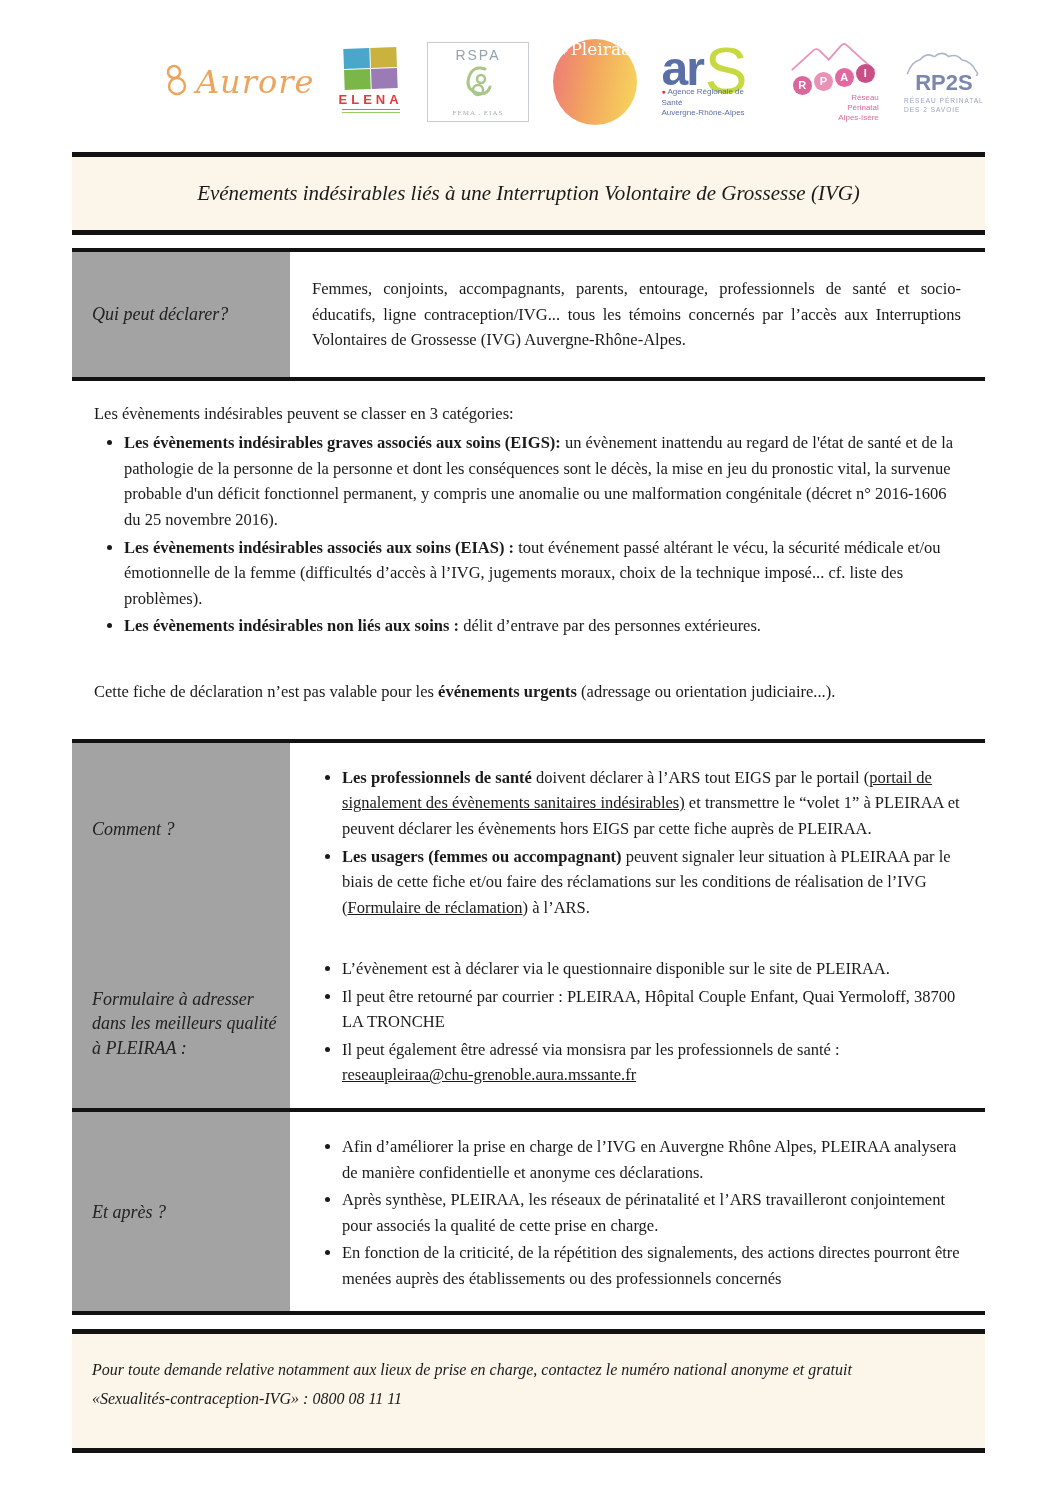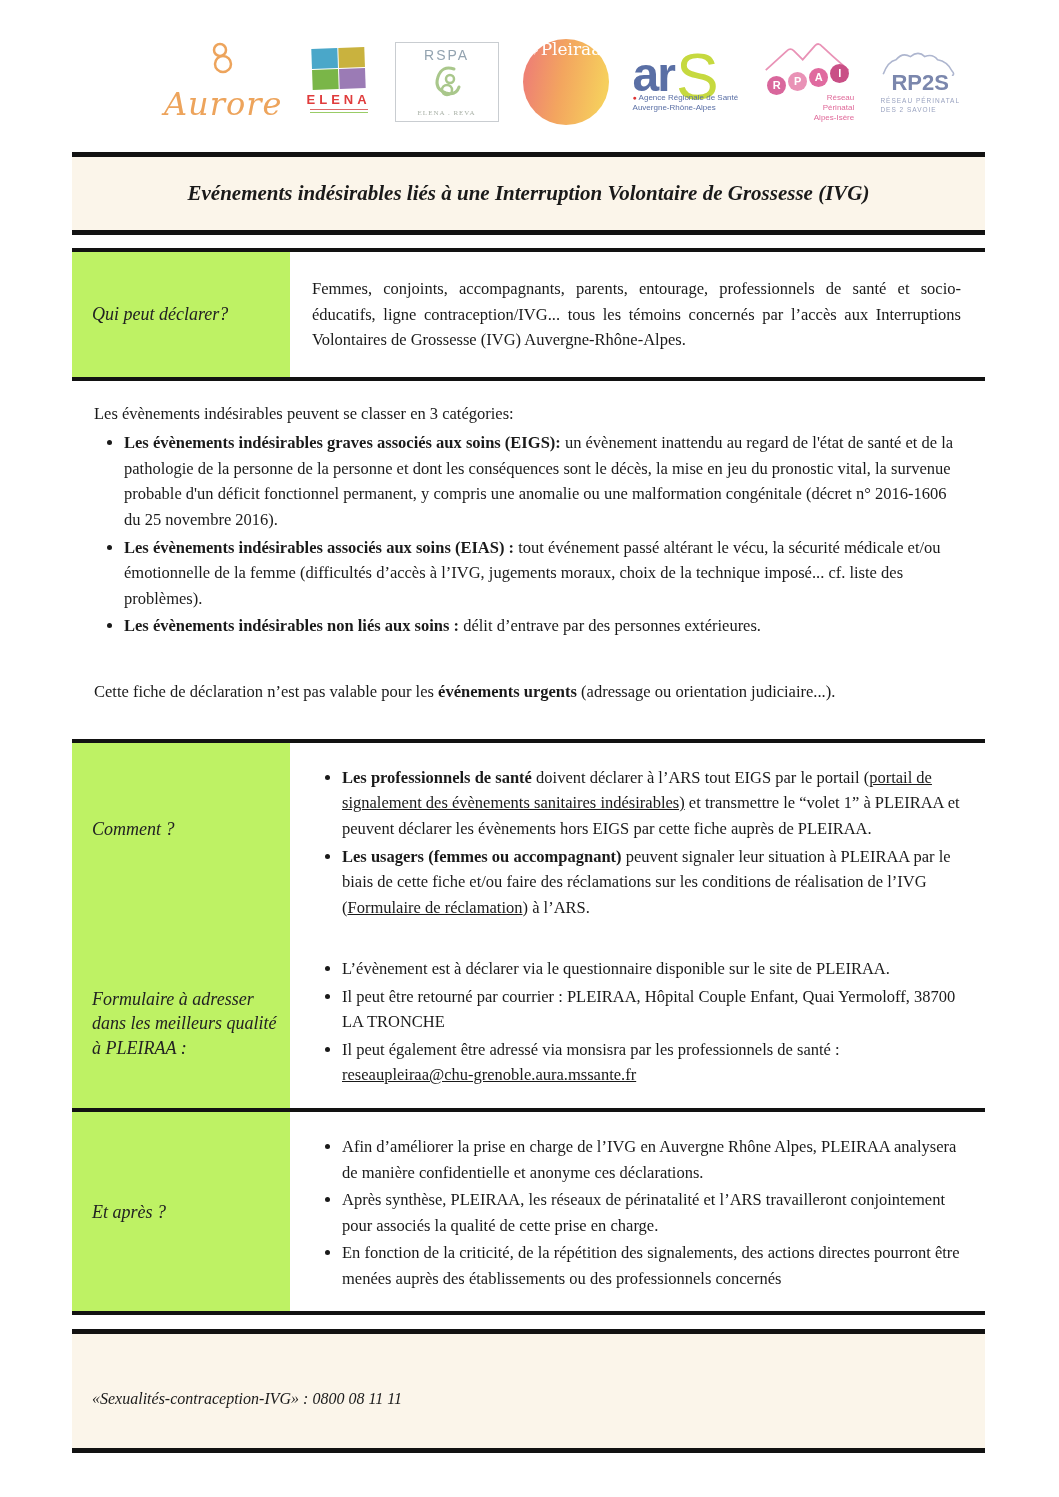--- a/index.html
+++ b/index.html
@@ -2,21 +2,21 @@
 <html lang="fr"><head>
 <meta charset="utf-8">
 <style>
   html,body{margin:0;padding:0;background:#ffffff;}
   body{width:1059px;font-family:"Liberation Serif",serif;color:#1a1a1a;-webkit-font-smoothing:antialiased;}
   .sheet{width:913px;margin:0 auto 0 72px;}
 
   
   .logos{display:flex;align-items:center;gap:24px;padding:26px 0 14px 92px;height:112px;}
   .logo{display:flex;flex-direction:column;align-items:center;justify-content:center;}
-  .logo-aurore{flex-direction:column;align-items:center;gap:6px;}
+  .logo-aurore{flex-direction:row;align-items:center;gap:6px;}
   .aurore-text{font-style:italic;font-size:32px;color:#eda45c;letter-spacing:1px;font-family:"DejaVu Serif",serif;}
   .elena .puzzle{display:grid;grid-template-columns:26px 26px;grid-template-rows:20px 20px;gap:1px;transform:rotate(-2deg);}
   .elena .p1{background:#4aa7c9;}.elena .p2{background:#c9b23e;}.elena .p3{background:#7ab648;}.elena .p4{background:#9b7bb5;}
   .elena-text{color:#e03c3c;font-weight:bold;font-size:13px;letter-spacing:4px;margin-top:3px;font-family:"Liberation Sans",sans-serif;}
   .elena-lines{width:58px;height:7px;margin-top:2px;background:
     linear-gradient(#d66 0 1px,transparent 1px 3px,#9c6 3px 4px,transparent 4px);}
   .rspa{border:1px solid #c9cdd1;background:#fff;padding:4px 22px;width:58px;}
   .rspa-text{color:#93a3b0;font-size:14px;letter-spacing:2px;font-family:"Liberation Sans",sans-serif;}
   .rspa-sub{color:#a8b0a6;font-size:7px;margin-top:2px;letter-spacing:1px;}
   .pleiraa{width:86px;height:86px;border-radius:50%;background:linear-gradient(100deg,#ee8273 10%,#f3a55f 45%,#f6cf5d 90%);display:flex;align-items:center;justify-content:flex-start;}
@@ -35,26 +35,26 @@
   .rpai-c2{background:#e992b6;transform:translateY(2px);}
   .rpai-c3{background:#e06a9f;transform:translateY(-2px);}
   .rpai-c4{background:#c94f86;transform:translateY(-6px);}
   .rpai-sub{color:#e06a9a;font-size:8px;line-height:1.25;text-align:right;align-self:flex-end;margin-top:4px;font-family:"Liberation Sans",sans-serif;}
   .rp2s{width:84px;}
   .rp2s-text{font-family:"Liberation Sans",sans-serif;font-weight:bold;font-size:22px;color:#7b87ad;margin-top:-10px;}
   .rp2s-sub{font-family:"Liberation Sans",sans-serif;font-size:6.5px;color:#9aa3c0;letter-spacing:1px;line-height:1.4;}
 
   
   .banner{background:#fbf5ea;border-top:5px solid #121212;border-bottom:5px solid #121212;padding:24px 12px;text-align:center;}
-  .banner-text{font-size:21px;font-weight:bold;font-style:italic;}
+  .banner-text{font-size:21px;font-weight:normal;font-style:italic;}
 
   
   .table{margin-top:13px;border-bottom:4px solid #121212;}
   .row{display:flex;border-top:4px solid #121212;}
-  .cell-label{width:218px;flex:0 0 218px;background:#bef264;padding:14px 10px 14px 20px;box-sizing:border-box;}
+  .cell-label{width:218px;flex:0 0 218px;background:#a3a3a3;padding:14px 10px 14px 20px;box-sizing:border-box;}
   .cell-label.center{display:flex;align-items:center;}
   .label{font-style:italic;font-size:18px;color:#222;line-height:1.35;}
   .cell-content{flex:1;background:#ffffff;padding:18px 24px 18px 22px;font-size:16.5px;line-height:1.55;box-sizing:border-box;}
   .jtext{text-align:justify;}
   ul{margin:4px 0 0 0;padding-left:30px;}
   li{margin:0 0 2px 0;}
   .b{font-weight:bold;}
   .u{text-decoration:underline;cursor:pointer;}
   .closing{margin-top:40px;}
   .gap-lg{height:30px;}
@@ -94,21 +94,21 @@
 
     <div class="logo rspa">
       <div class="rspa-text">RSPA</div>
       <div>
         <svg width="34" height="40" viewBox="0 0 34 40">
             <path d="M24 6 q-12 -4 -16 8 q-4 12 8 16 q10 3 13 -6" fill="none" stroke="#a9c78b" stroke-width="3" stroke-linecap="round"></path>
             <circle cx="20" cy="16" r="4" fill="none" stroke="#a9c78b" stroke-width="2.5"></circle>
             <circle cx="17" cy="27" r="5" fill="none" stroke="#a9c78b" stroke-width="2.5"></circle>
           </svg>
       </div>
-      <div class="rspa-sub">ELENA . REVA</div>
+      <div class="rspa-sub">FEMA . EIAS</div>
     </div>
 
     <div class="logo pleiraa">
       <span class="pleiraa-text">
         <span class="pleiraa-glyph">⚘</span><span>Pleiraa</span>
       </span>
     </div>
 
     <div class="logo ars">
       <div class="ars-row">
@@ -225,17 +225,17 @@
           <li>Afin d’améliorer la prise en charge de l’IVG en Auvergne Rhône Alpes, PLEIRAA analysera de manière confidentielle et anonyme ces déclarations.</li>
           <li>Après synthèse, PLEIRAA, les réseaux de périnatalité et l’ARS travailleront conjointement pour associés la qualité de cette prise en charge.</li>
           <li>En fonction de la criticité, de la répétition des signalements, des actions directes pourront être menées auprès des établissements ou des professionnels concernés</li>
         </ul>
       </div>
     </div>
 
   </div>
 
   <div class="footer">
-    <br>
+    <span>Pour toute demande relative notamment aux lieux de prise en charge, contactez le numéro national anonyme et gratuit</span><br>
     <span>«Sexualités-contraception-IVG» : 0800 08 11 11</span>
   </div>
 
 </div>
 
 </body></html>

